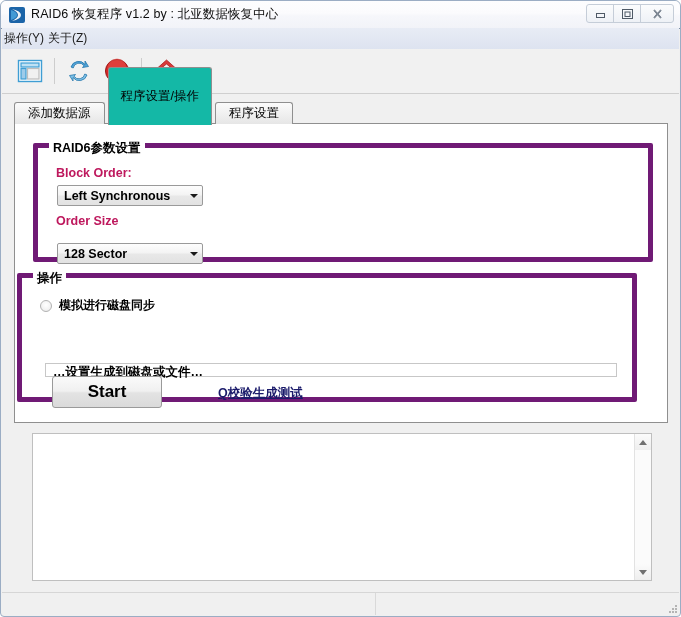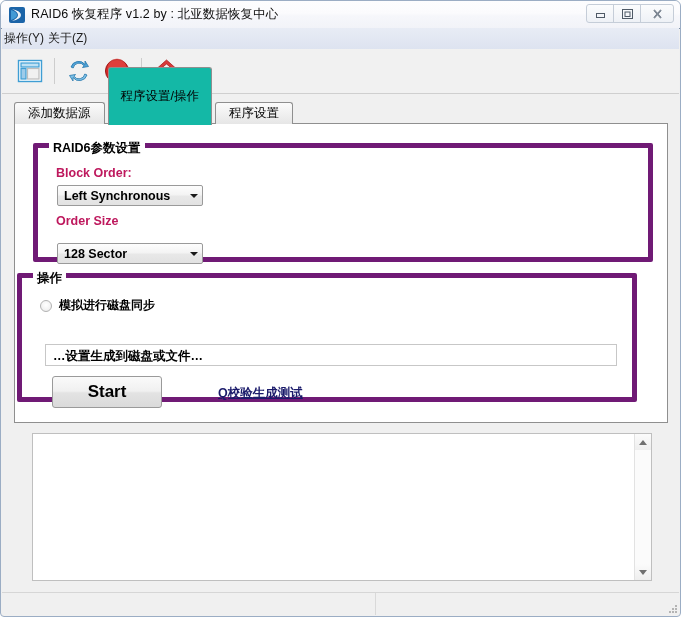--- a/index.html
+++ b/index.html
@@ -114,23 +114,23 @@
     background:radial-gradient(circle at 50% 40%,#ffffff 0%,#f2f2f2 60%,#e4e4e4 100%);
     position:relative;flex:0 0 auto;
   }
   .radio.checked::after{
     content:"";position:absolute;left:3px;top:3px;width:6px;height:6px;border-radius:50%;
     background:radial-gradient(circle at 40% 35%,#6fb6ea 0%,#1f7fc4 70%,#0e5f9c 100%);
   }
   .radio-label{margin-left:7px;font-size:12px;color:#000;white-space:nowrap;}
   
   .textbox{
-    position:absolute;box-sizing:border-box;height:22px;
+    position:absolute;box-sizing:border-box;height:14px;
     border:1px solid #c7c7c7;background:#fff;
-    display:flex;align-items:flex-end;
+    display:flex;align-items:flex-start;margin-top:19px;
   }
   .textbox-text{padding-left:7px;font-size:12.5px;color:#000;white-space:nowrap;}
   
   .btn{
     position:absolute;box-sizing:border-box;
     border:1px solid #9a9a9a;border-radius:3px;
     background:linear-gradient(to bottom,#fafafa 0%,#f0f0f0 47%,#e3e3e3 53%,#dadada 100%);
     display:flex;align-items:center;justify-content:center;
     font-size:17px;color:#000;cursor:default;
   }

